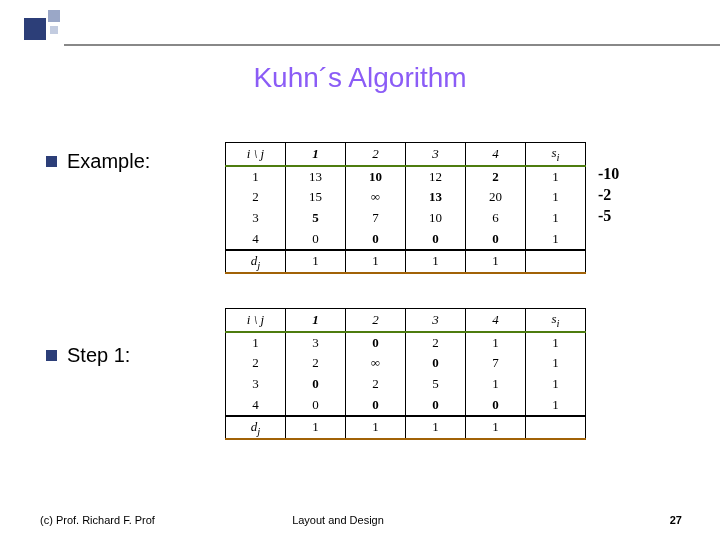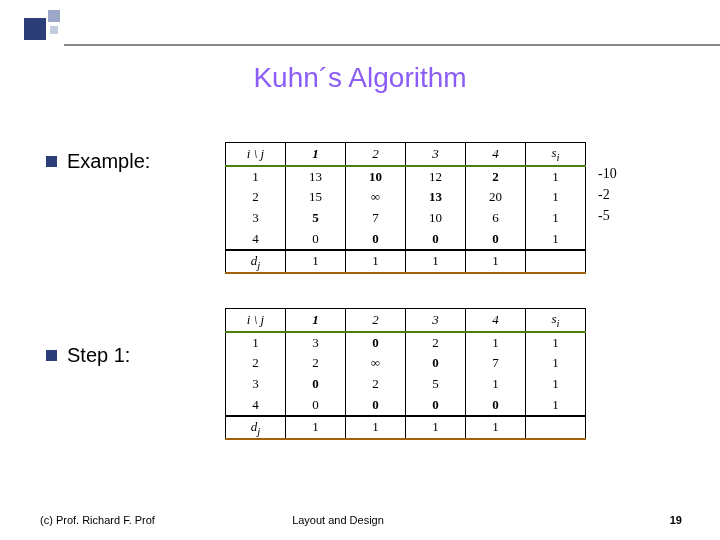--- a/index.html
+++ b/index.html
@@ -65,22 +65,22 @@
   table.main tr.hdr td { font-style:italic; }
   table.main tr.hdr { border-top:1px solid #000; border-bottom:2px solid #4d7c0f; }
   table.main tr.body { }
   table.main tr.dj { border-top:2px solid #000; border-bottom:2px solid #a16207; }
   table.main tr.dj td:first-child { font-style:italic; }
   table.main tbody.bodyblock { border-top:1px solid #000; border-bottom:1px solid #000; }
 
   .extras {
     position:absolute;
     font-family: "Times New Roman", serif;
-    font-size:14px;
-    font-weight:normal;
+    font-size:16px;
+    font-weight:bold;
   }
   .extras.ex { left:598px; top:163px; line-height:21px; }
   .extras .row { height:21px; }
 
   .footer {
     position:absolute;
     bottom:14px;
     left:0;
     width:720px;
     font-size:11px;
@@ -231,14 +231,14 @@
       <td>1</td>
       <td></td>
     </tr>
   </tbody>
     </table>
 </div>
 
 <div class="footer">
   <div class="copy">(c) Prof. Richard F. Prof</div>
   <div class="center">Layout and Design</div>
-  <div class="page">19</div>
+  <div class="page">27</div>
 </div>
 
 </body></html>

